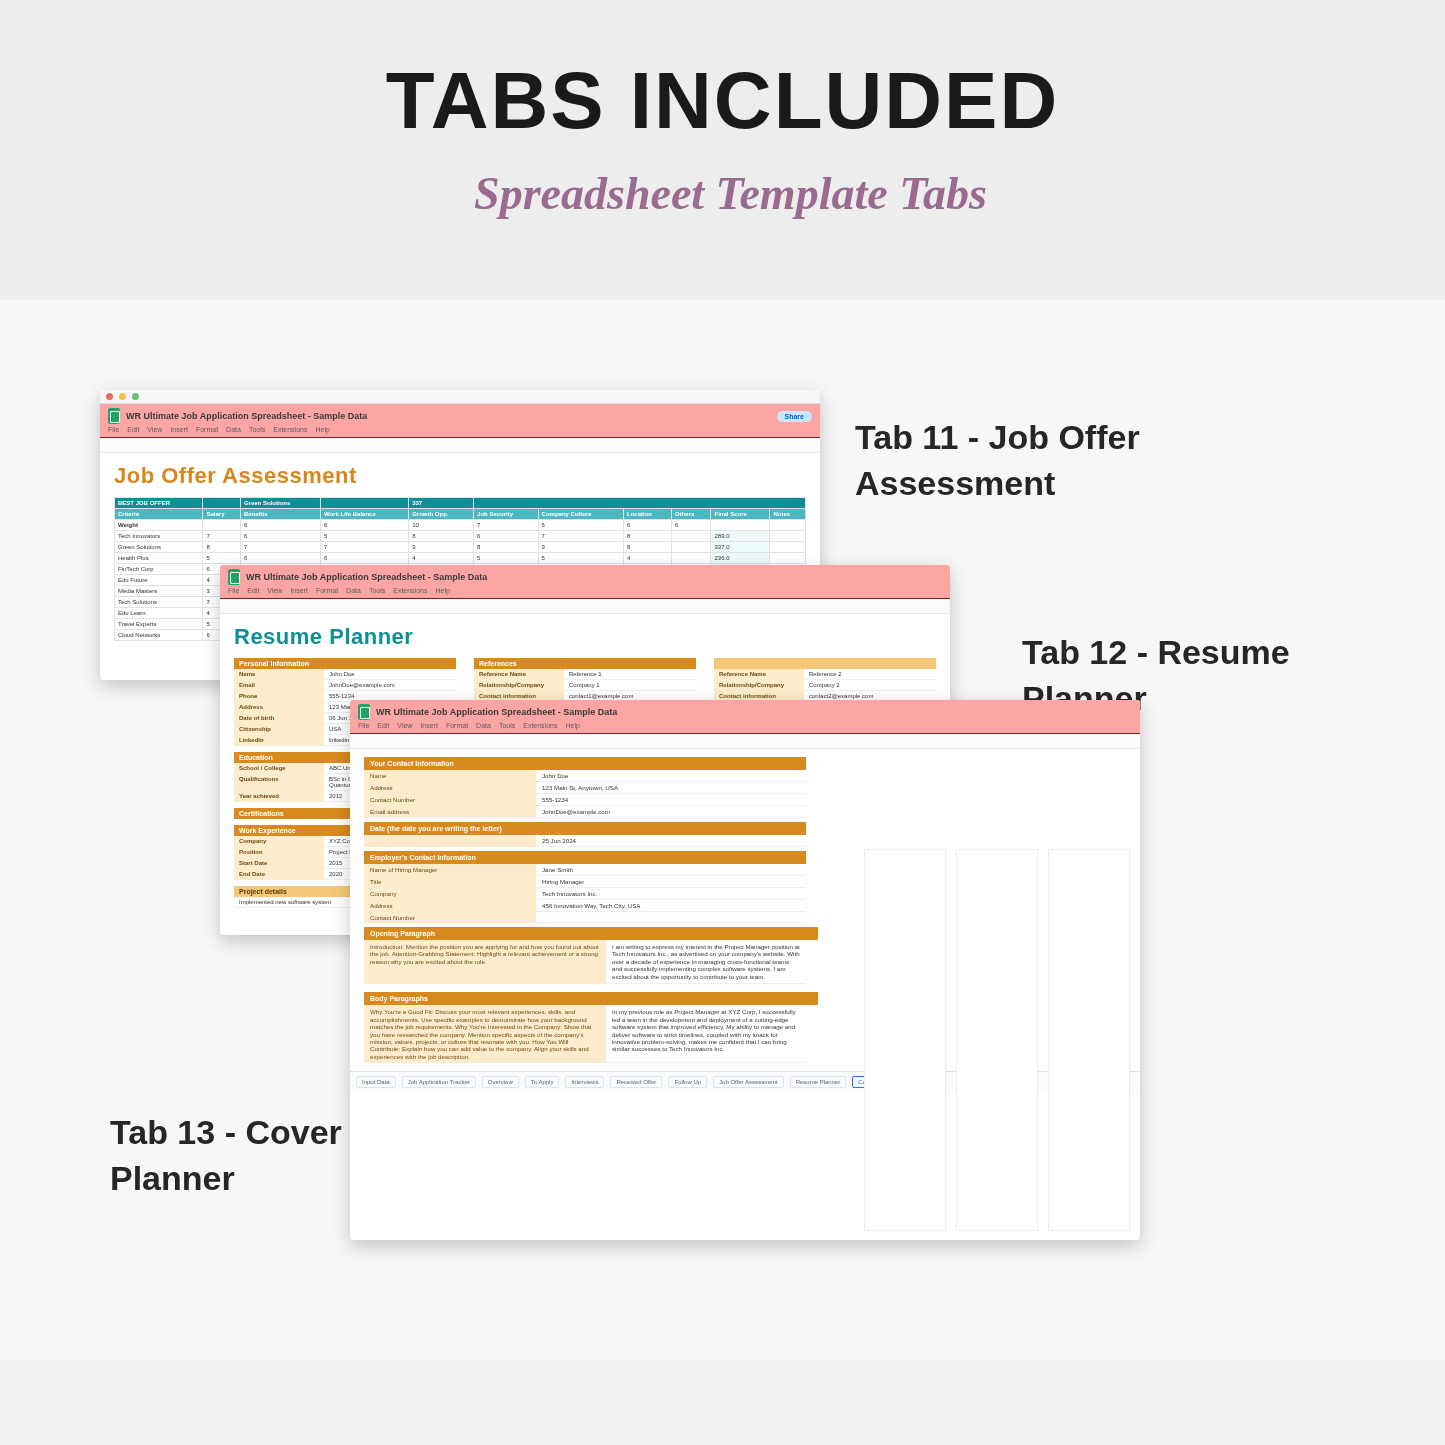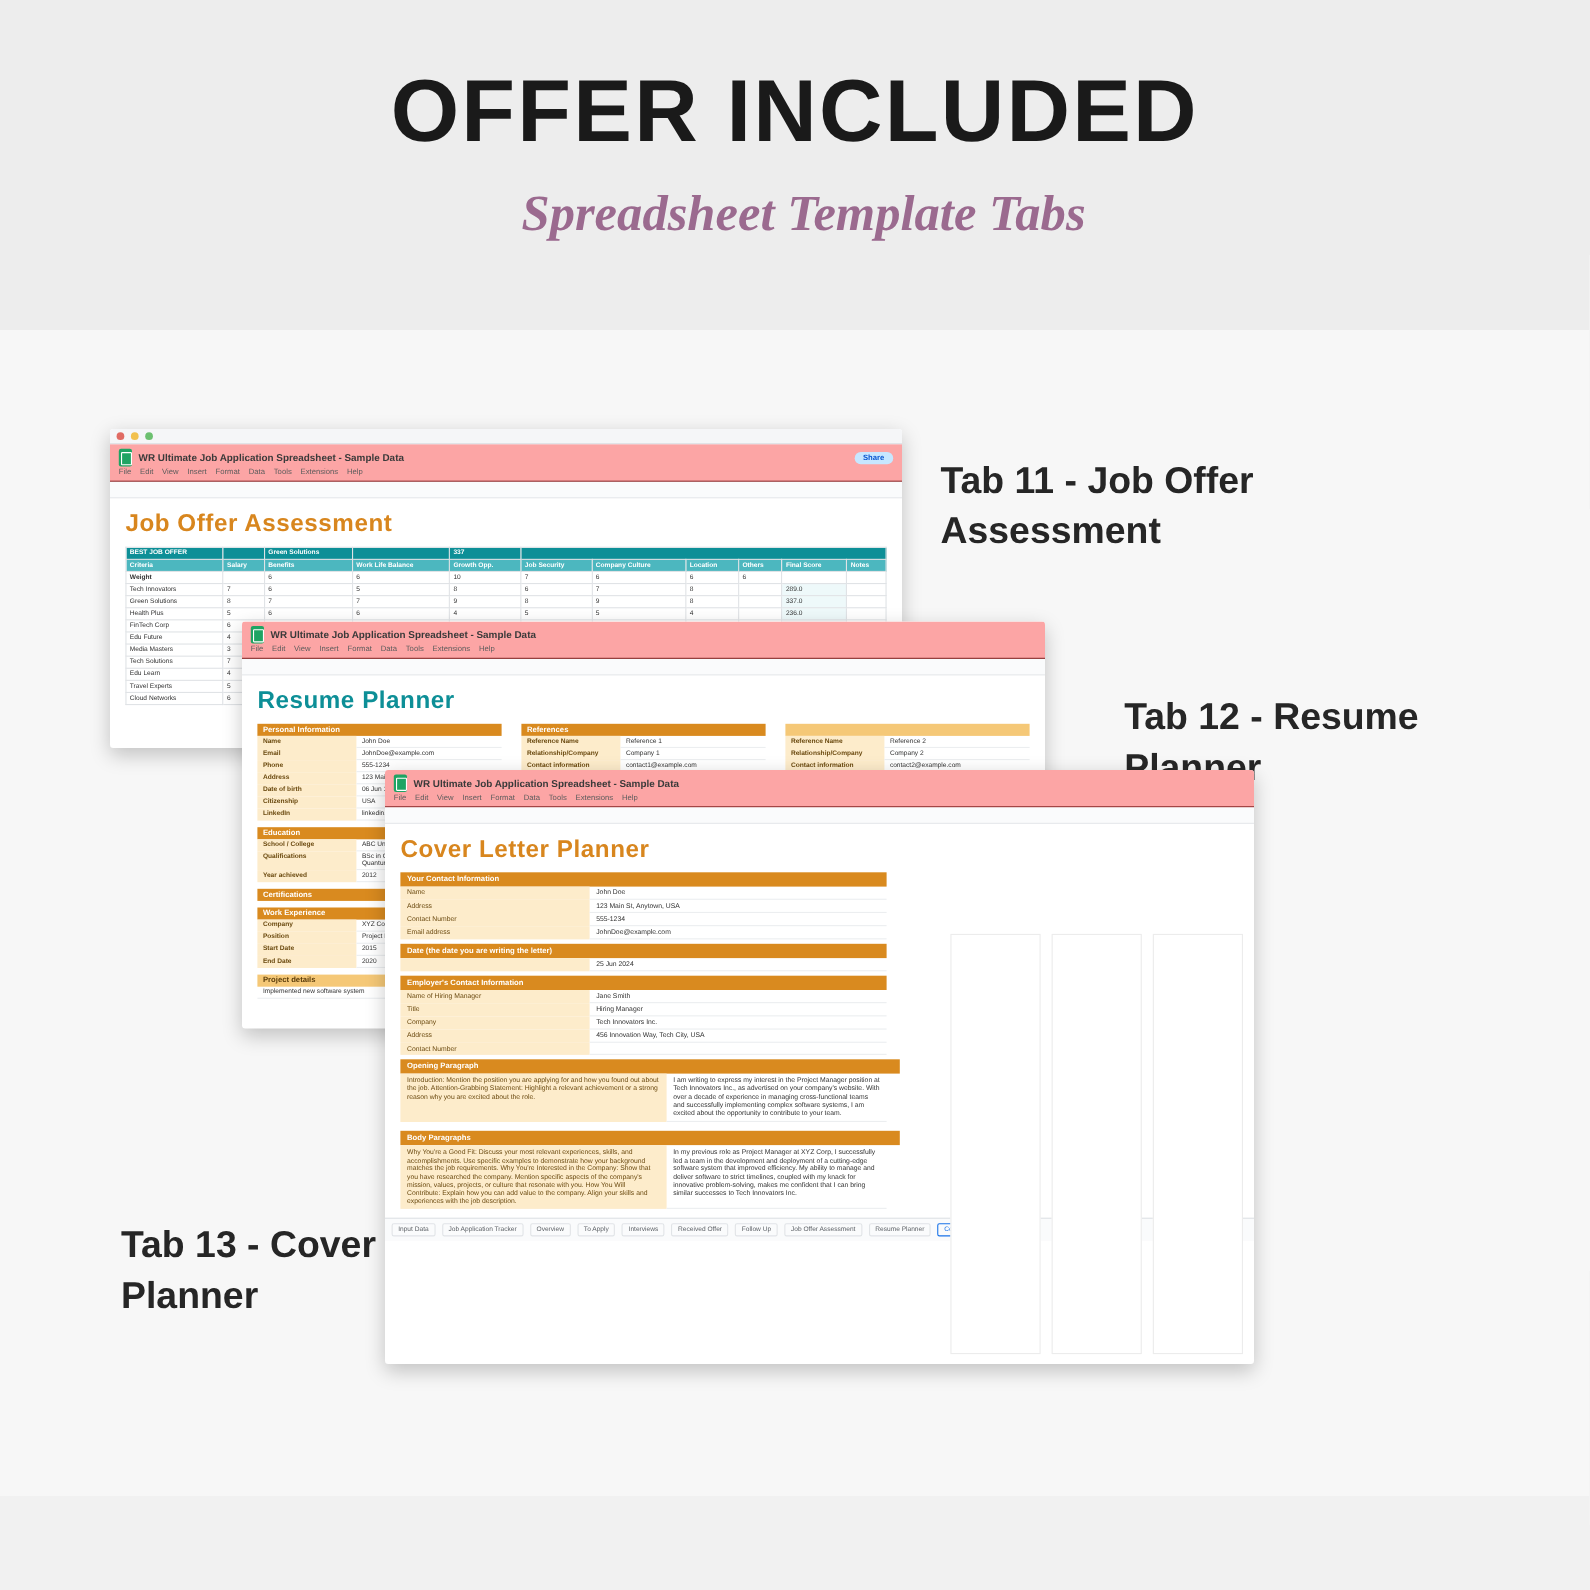--- a/index.html
+++ b/index.html
@@ -55,21 +55,21 @@
   .ghostcols{position:absolute;right:10px;top:100px;display:flex;gap:10px}
   .ghostcols div{width:80px;height:380px;border:1px solid #ececec;background:#fff}
   .shareBtn{background:#c7e7ff;color:#0b57d0;font-weight:600;font-size:7px;padding:2px 8px;border-radius:10px;margin-left:auto}
   .gsIcon{width:12px;height:16px;background:#1fa463;border-radius:2px;display:inline-block;margin-right:6px;position:relative}
   .gsIcon::after{content:"";position:absolute;left:2px;top:3px;width:8px;height:10px;border:1px solid #fff;border-radius:1px}
 </style>
 </head>
 <body>
 
 <div class="hero">
-  <h1>OFFER INCLUDED</h1>
+  <h1>TABS INCLUDED</h1>
   <h2>Spreadsheet Template Tabs</h2>
 </div>
 
 <div class="stage">
 
   <div class="lbl lbl-11">Tab 11 - Job Offer Assessment</div>
   <div class="lbl lbl-12">Tab 12 - Resume Planner</div>
   <div class="lbl lbl-13">Tab 13 - Cover Letter Planner</div>
 
   <div class="sheet sA">
@@ -454,21 +454,20 @@
           <span>Insert</span>
           <span>Format</span>
           <span>Data</span>
           <span>Tools</span>
           <span>Extensions</span>
           <span>Help</span>
         </div>
     </div>
     <div class="toolbar"></div>
     <div class="content" style="position:relative">
-      <div class="bigtitle orange">Cover Letter Planner</div>
       <div id="sC-groups" style="width:58%">
           <div class="sec">Your Contact Information</div>
           <div class="r">
             <div class="k">Name</div>
             <div class="v">John Doe</div>
           </div>
           <div class="r">
             <div class="k">Address</div>
             <div class="v">123 Main St, Anytown, USA</div>
           </div>

